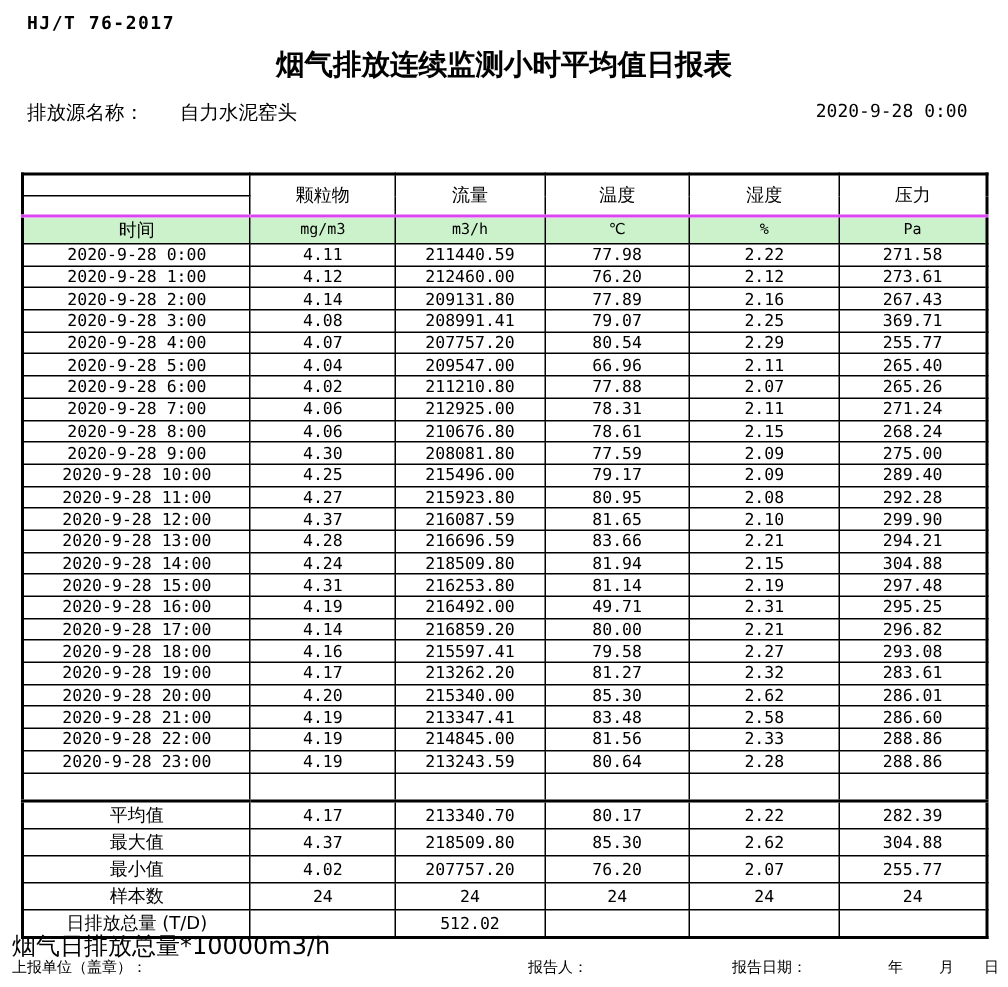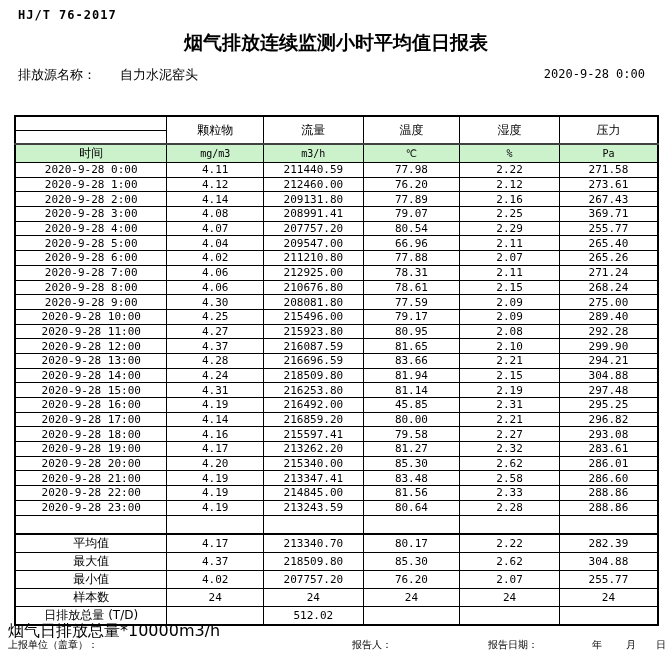--- a/index.html
+++ b/index.html
@@ -37,21 +37,21 @@
   th,td{
     border:1px solid #000;padding:0;margin:0;
     text-align:center;vertical-align:middle;
     font-weight:normal;white-space:nowrap;overflow:hidden;
   }
   tr.h1 th{height:13px;}
   tr.h2 th{height:12px;}
   tr.h1 .corner{border-bottom:1px solid #000;}
   .colhead{font-size:12px;}
   tr.green th{
-    border-top:2px solid #404040;
+    border-top:2px solid #d946ef;
     height:14px;
   }
   .time-head{font-size:12px;}
   .unit{font-size:10px;font-family:"DejaVu Sans Mono","DejaVu Sans",monospace;}
   tbody td{
     height:13.7px;font-size:11px;
     font-family:"DejaVu Sans Mono","DejaVu Sans",monospace;
   }
   tbody td.cjk{font-family:"DejaVu Sans","Liberation Sans",sans-serif;font-size:12px;}
   tr.spacer td{height:17px;}
@@ -238,21 +238,21 @@
           <td>4.31</td>
           <td>216253.80</td>
           <td>81.14</td>
           <td>2.19</td>
           <td>297.48</td>
         </tr>
         <tr>
           <td class="time">2020-9-28 16:00</td>
           <td>4.19</td>
           <td>216492.00</td>
-          <td>45.85</td>
+          <td>49.71</td>
           <td>2.31</td>
           <td>295.25</td>
         </tr>
         <tr>
           <td class="time">2020-9-28 17:00</td>
           <td>4.14</td>
           <td>216859.20</td>
           <td>80.00</td>
           <td>2.21</td>
           <td>296.82</td>

